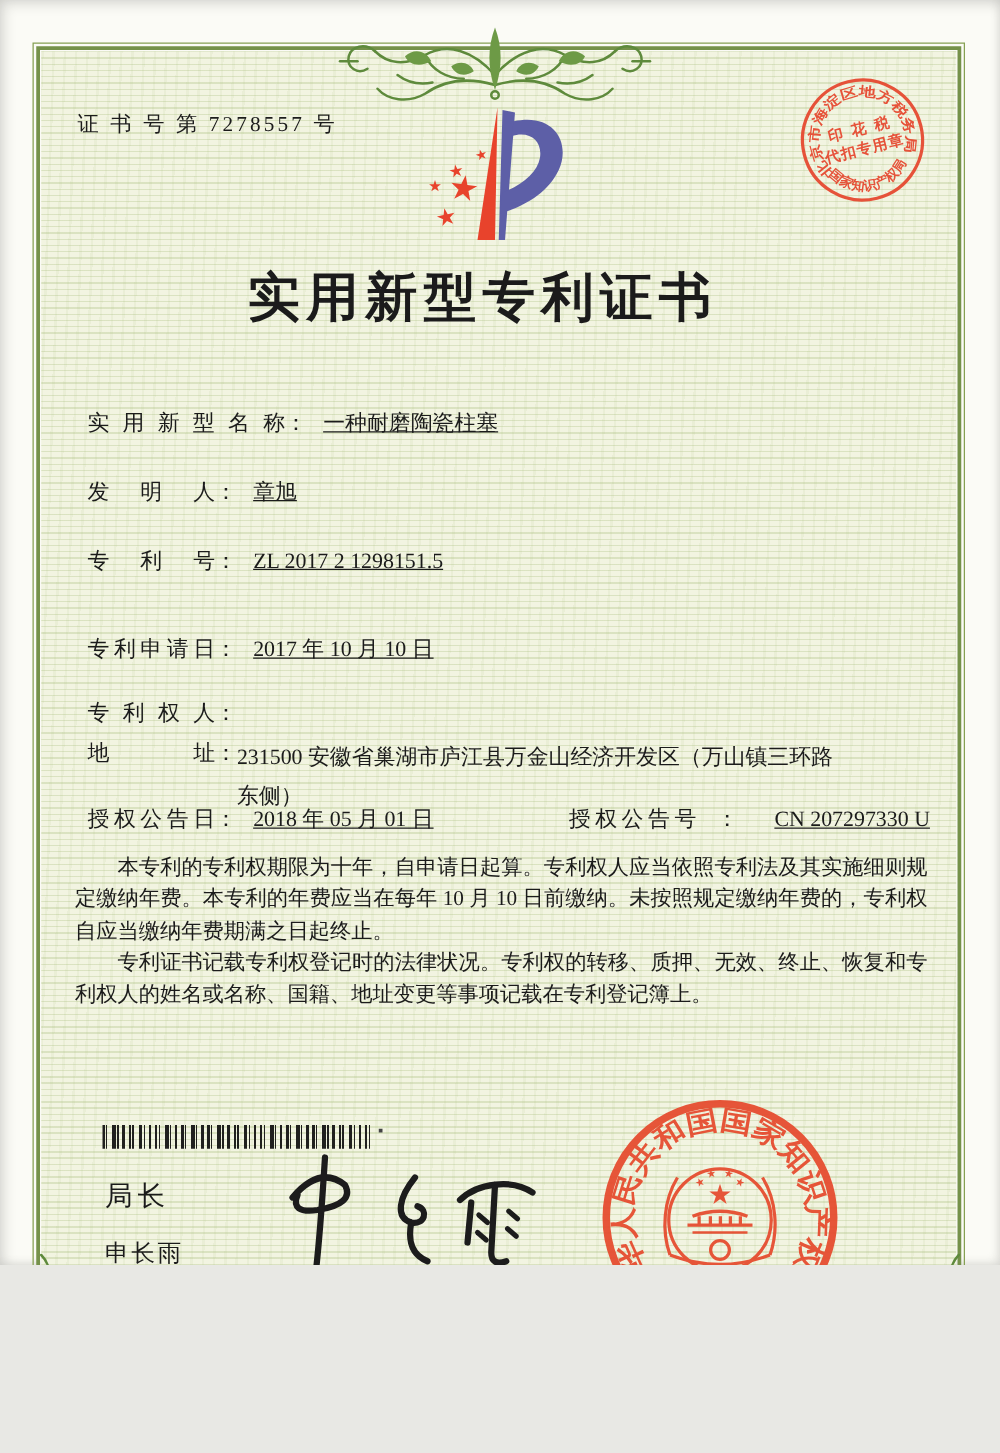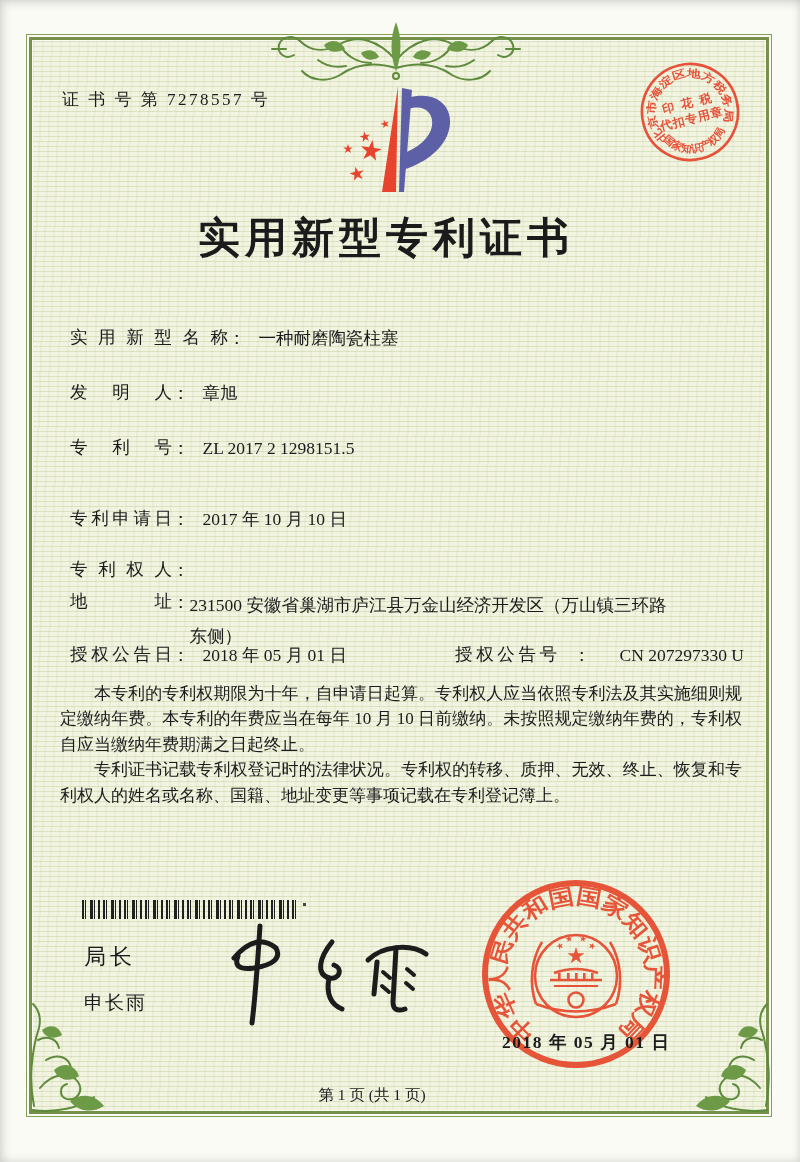--- a/index.html
+++ b/index.html
@@ -1,17 +1,17 @@
 <!DOCTYPE html>
 <html><head>
 <meta charset="utf-8">
 <style>
   html,body{margin:0;padding:0;background:#e8e8e4;}
   .page{
-    position:relative;width:800px;height:1162px;margin:0 auto;
+    position:relative;width:800px;height:1012px;margin:0 auto;
     background:#fbfbf6;overflow:hidden;
     font-family:"Liberation Serif","DejaVu Serif",serif;color:#1b1b1b;
     box-shadow:inset 3px 3px 10px rgba(0,0,0,.14), inset -2px -2px 8px rgba(0,0,0,.08);
   }
   
   .frame{
     position:absolute;left:26px;top:34px;width:746px;height:1083px;
     border:1px solid #85a052;box-sizing:border-box;
   }
   .frame-mid{
@@ -30,23 +30,23 @@
   
   .cert-no{position:absolute;left:62px;top:88px;font-size:17px;letter-spacing:2.5px;z-index:3;}
   .tax-stamp{position:absolute;left:628px;top:50px;z-index:7;opacity:.92;}
   .sipo-logo{position:absolute;left:334px;top:84px;z-index:3;}
   .doc-title{
     position:absolute;left:0;right:0;top:210px;text-align:center;z-index:3;
     font-size:42px;font-weight:700;letter-spacing:5px;transform:translateX(-14px);
   }
   
   .row{position:absolute;left:70px;font-size:17.5px;z-index:3;display:flex;align-items:flex-start;line-height:1.45;}
-  .lbl{display:inline-block;width:102px;text-align:justify;text-align-last:justify;text-justify:inter-character;white-space:nowrap;font-family:Liberation Mono, monospace;}
+  .lbl{display:inline-block;width:102px;text-align:justify;text-align-last:justify;text-justify:inter-character;white-space:nowrap;}
   .lbl-wide{width:158px;}
-  .val{margin-left:13px;white-space:nowrap;}
+  .val{margin-left:13px;white-space:nowrap;text-decoration:underline;}
   .val-wrap{width:482px;white-space:normal;line-height:1.78;}
   .row-name{top:326px;} .row-inventor{top:381px;} .row-patno{top:436px;}
   .row-filing{top:507px;} .row-owner{top:539px;margin-top:19px;} .row-addr{top:590px;}
   .row-grant{top:643px;right:58px;}
   .grant-no-group{position:absolute;left:385px;top:0;display:flex;gap:16px;}
   
   .body-text{position:absolute;left:60px;width:682px;top:681px;z-index:3;font-size:17px;line-height:25.4px;text-align:justify;}
   .body-text p{margin:0;text-indent:2em;}
   
   .barcode{

